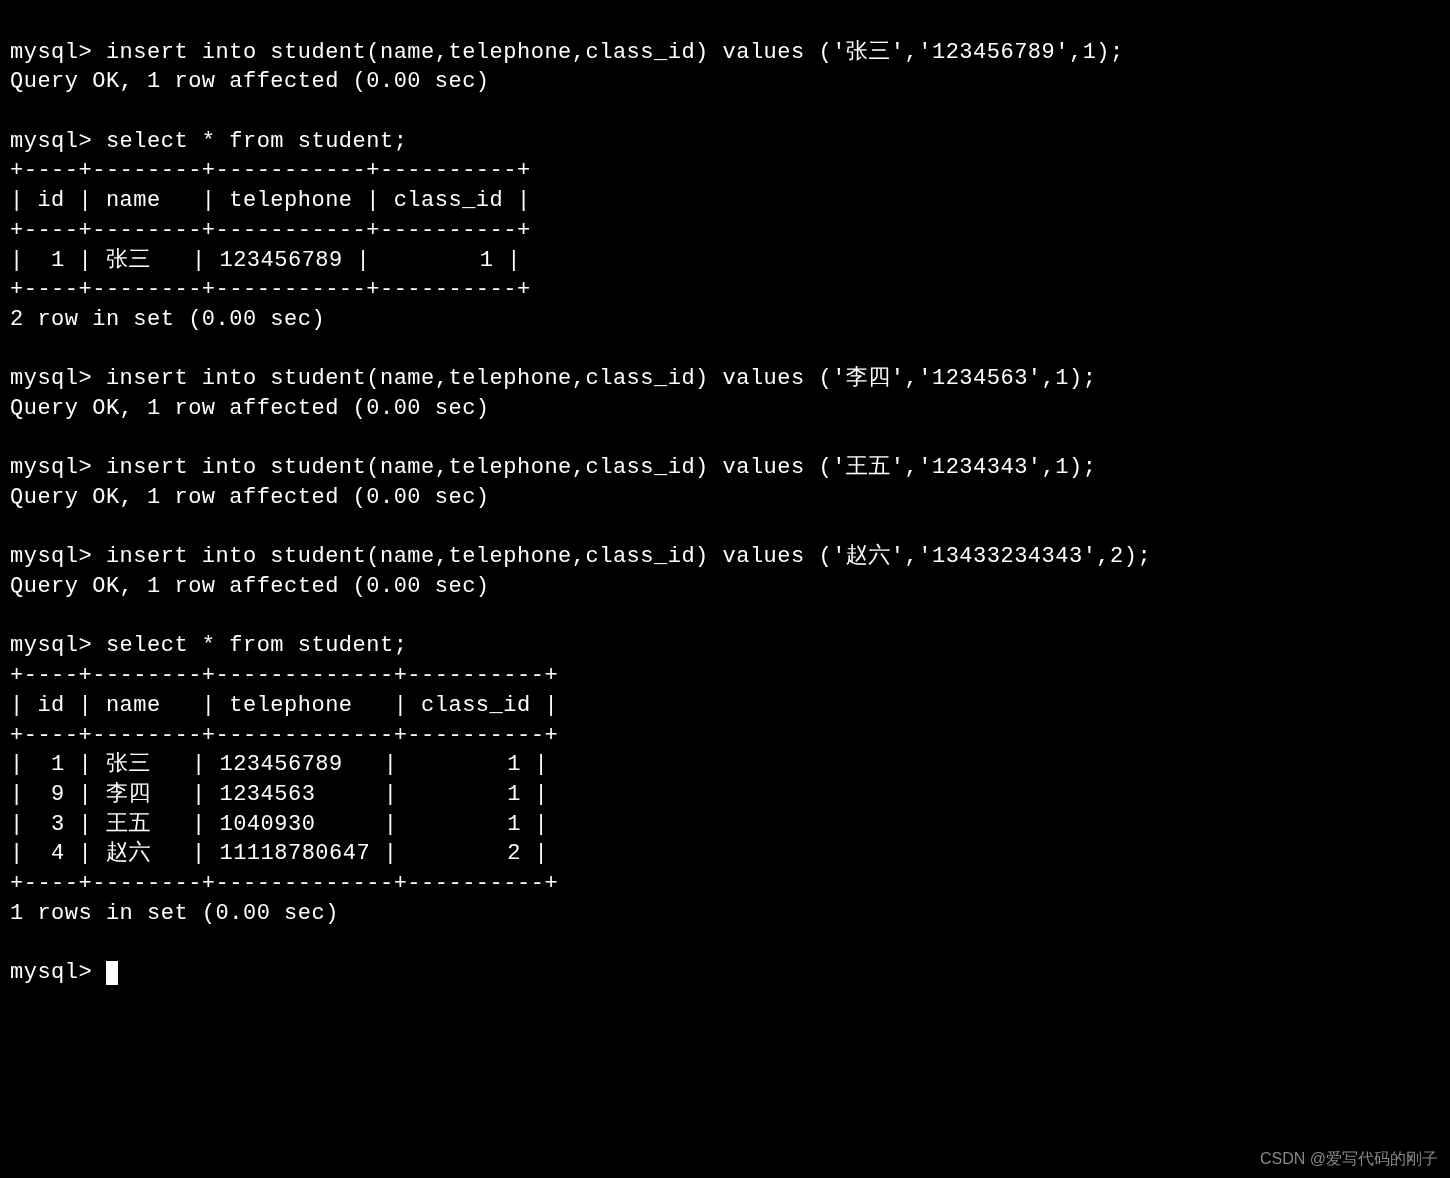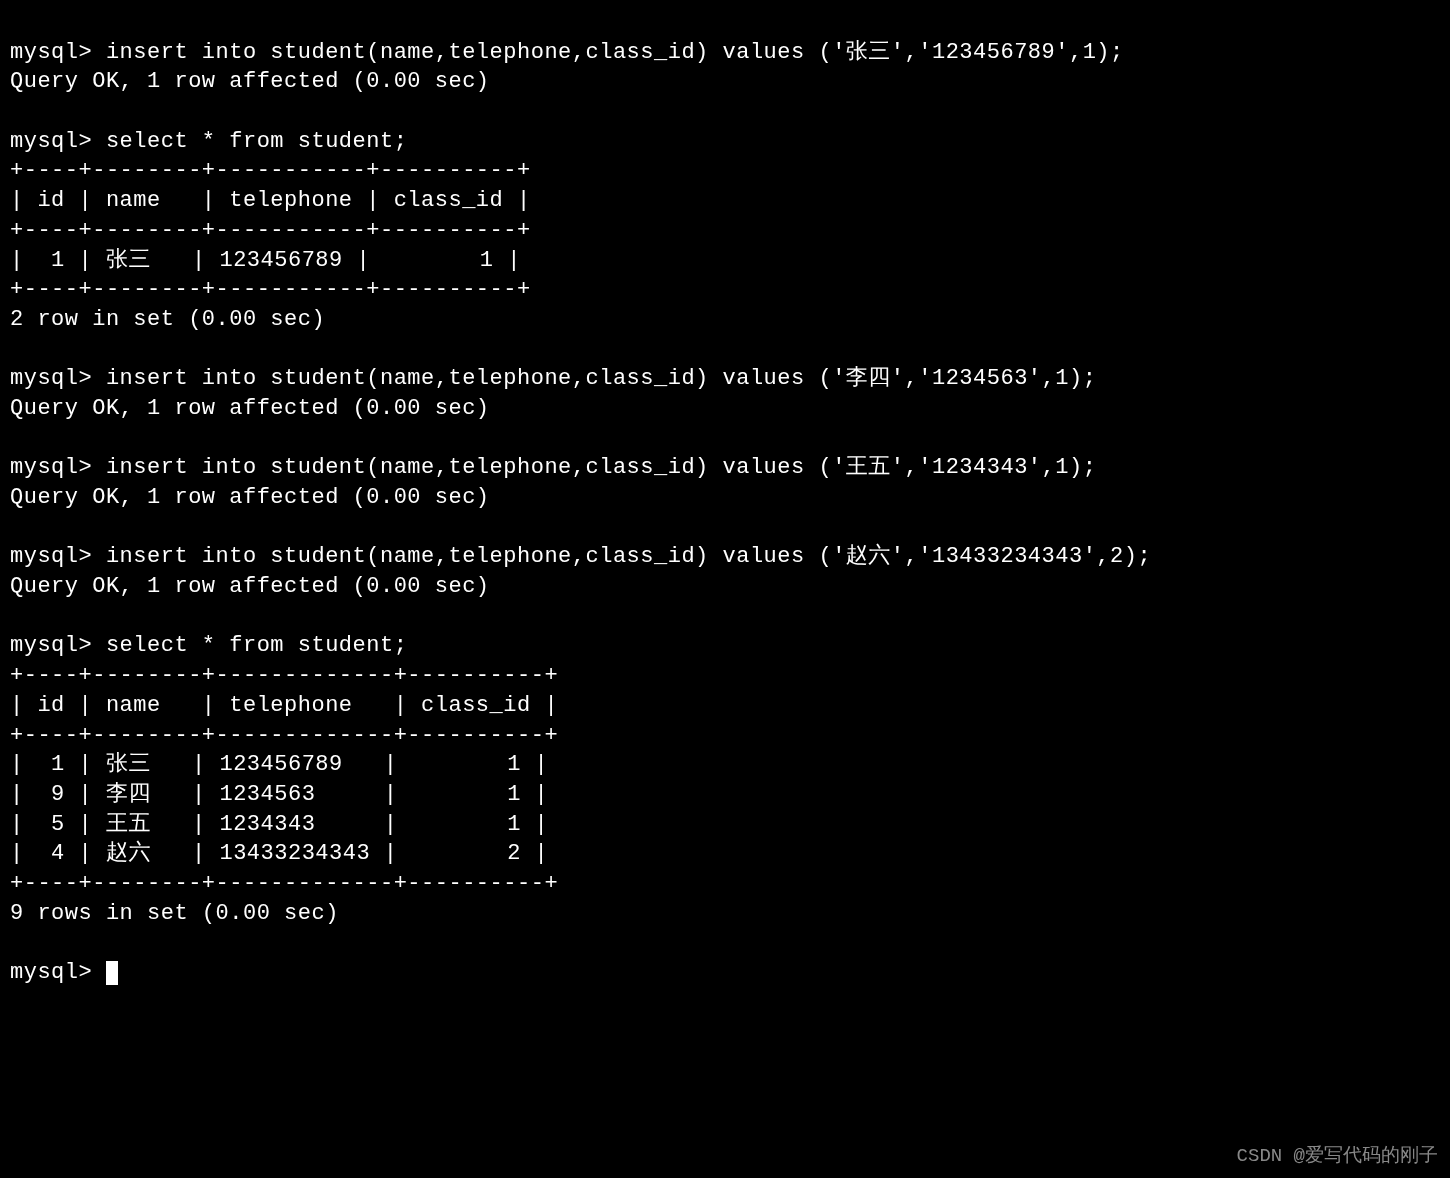--- a/index.html
+++ b/index.html
@@ -20,22 +20,22 @@
       letter-spacing: 0.5px;
     }
     .terminal {
       white-space: pre;
     }
     .watermark {
       position: absolute;
       bottom: 8px;
       right: 12px;
       color: #888888;
-      font-size: 19px;
-      font-family: Liberation Mono, monospace;
+      font-size: 16px;
+      font-family: Liberation Sans, sans-serif;
       letter-spacing: normal;
       text-align: center;
     }
     .cursor {
       display: inline-block;
       width: 12px;
       height: 24px;
       background-color: #ffffff;
       vertical-align: text-bottom;
     }
@@ -63,21 +63,21 @@
 <span></span>
 <span>mysql&gt; insert into student(name,telephone,class_id) values ('赵六','13433234343',2);</span>
 <span>Query OK, 1 row affected (0.00 sec)</span>
 <span></span>
 <span>mysql&gt; select * from student;</span>
 <span>+----+--------+-------------+----------+</span>
 <span>| id | name   | telephone   | class_id |</span>
 <span>+----+--------+-------------+----------+</span>
 <span>|  1 | 张三   | 123456789   |        1 |</span>
 <span>|  9 | 李四   | 1234563     |        1 |</span>
-<span>|  5 | 王五   | 1234343     |        1 |</span>
-<span>|  4 | 赵六   | 13433234343 |        2 |</span>
+<span>|  3 | 王五   | 1040930     |        1 |</span>
+<span>|  4 | 赵六   | 11118780647 |        2 |</span>
 <span>+----+--------+-------------+----------+</span>
-<span>9 rows in set (0.00 sec)</span>
+<span>1 rows in set (0.00 sec)</span>
 <span></span>
 <span>mysql&gt; </span><span class="cursor"></span>
 </div>
 
 <div class="watermark">CSDN @爱写代码的刚子</div>
 
 </body></html>

